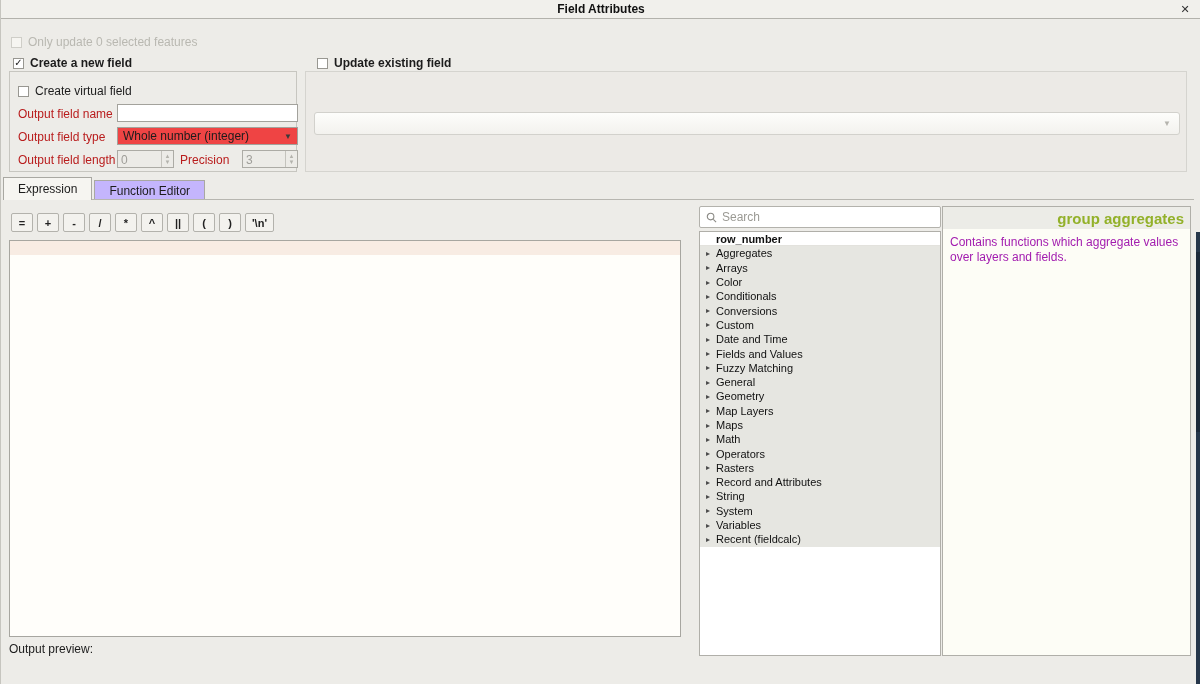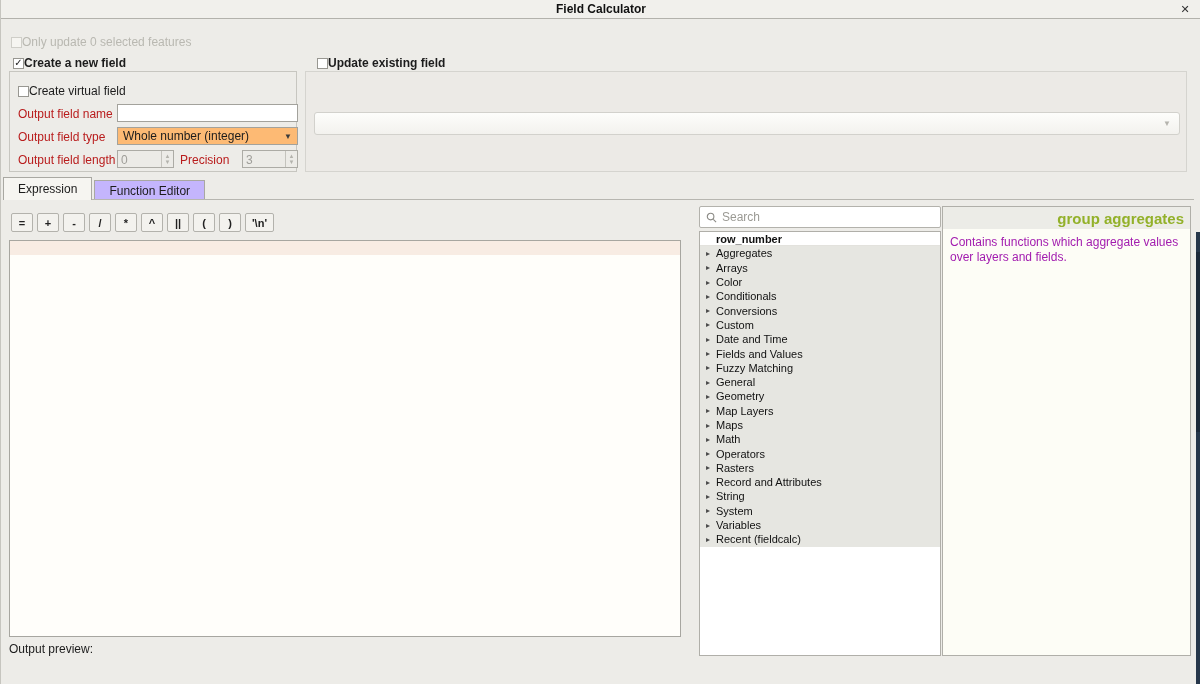--- a/index.html
+++ b/index.html
@@ -6,38 +6,38 @@
   html,body { width:1200px; height:684px; }
   body { font-family:"Liberation Sans", sans-serif; font-size:12px; color:#1c1c1c; background:#edece8; overflow:hidden; }
   .window { position:relative; width:1200px; height:684px; background:#edece8; border-left:1px solid #c6c5bf; }
 
   
   .titlebar { position:absolute; left:0; top:0; width:1200px; height:19px; background:#f1f0ec; border-bottom:1px solid #b3b2ac; display:flex; align-items:center; justify-content:center; }
   .titlebar .title { font-weight:bold; font-size:12px; color:#111; }
   .close-btn { position:absolute; right:8px; top:2px; width:16px; height:15px; text-align:center; font-size:11px; color:#333; cursor:default; line-height:15px; }
 
   
-  .cb { display:inline-flex; align-items:center; gap:0; }
+  .cb { display:inline-flex; align-items:center; gap:6px; }
   .cb-box { width:11px; height:11px; background:#fff; border:1px solid #989791; display:inline-flex; align-items:center; justify-content:center; font-size:10px; line-height:10px; color:#222; flex:0 0 auto; }
   .cb-box.disabled { border-color:#cfcec8; background:#f6f5f1; }
   .cb-label.bold { font-weight:bold; }
   .cb-label.disabled { color:#b9b8b1; }
 
   .only-update { position:absolute; left:10px; top:35px; }
   .create-new { position:absolute; left:12px; top:56px; }
   .update-existing { position:absolute; left:316px; top:56px; }
 
   
   .groupbox-left { position:absolute; left:8px; top:71px; width:288px; height:101px; border:1px solid #c7c6c0; }
   .groupbox-right { position:absolute; left:304px; top:71px; width:882px; height:101px; border:1px solid #d5d4cf; background:#eceae6; }
 
   .virtual-cb { position:absolute; left:8px; top:12px; }
   .fieldrow-label { position:absolute; left:8px; font-size:12px; color:#b91c1c; }
   .text-input { position:absolute; left:107px; width:181px; height:18px; background:#fff; border:1px solid #a3a29c; font:12px "Liberation Sans",sans-serif; padding:0 3px; }
-  .combo { position:absolute; left:107px; width:181px; height:18px; background:#fdba74; border:1px solid #a3a29c; display:flex; align-items:center; padding:0 5px; }
+  .combo { position:absolute; left:107px; width:181px; height:18px; background:#ef4444; border:1px solid #a3a29c; display:flex; align-items:center; padding:0 5px; }
   .combo .combo-text { flex:1; font-size:12px; }
   .combo .arrow { font-size:8px; color:#3a3a3a; }
   .spin { position:absolute; height:18px; background:#ecebe7; border:1px solid #aead a7; border:1px solid #acaba5; display:flex; align-items:stretch; }
   .spin .spin-val { flex:1; color:#9f9e99; font-size:12px; padding:2px 3px 0 3px; }
   .spin .spin-btns { width:12px; border-left:1px solid #c4c3bd; display:flex; flex-direction:column; align-items:center; justify-content:center; color:#b3b2ac; font-size:6px; line-height:6px; }
 
   .big-combo { position:absolute; left:8px; top:40px; width:866px; height:23px; border:1px solid #d2d1cc; border-radius:3px; background:linear-gradient(#fdfdfb,#f3f2ee); display:flex; align-items:center; padding:0 8px; }
   .big-combo .arrow { margin-left:auto; color:#b5b4ae; font-size:8px; }
 
   
@@ -81,21 +81,21 @@
   
   .edge-strip { position:absolute; left:1195px; top:232px; width:5px; height:452px; background:#26374a; }
   .edge-strip .thumb { position:absolute; left:0; top:20px; width:5px; height:180px; background:#1c2a3a; }
 </style>
 </head>
 <body>
 
 <div class="window">
 
   <div class="titlebar">
-    <span class="title">Field Calculator</span>
+    <span class="title">Field Attributes</span>
     <span class="close-btn">✕</span>
   </div>
 
   <div class="cb only-update">
     <span class="cb-box disabled"></span>
     <span class="cb-label disabled">Only update 0 selected features</span>
   </div>
 
   <div class="cb create-new">
     <span class="cb-box">✓</span>

